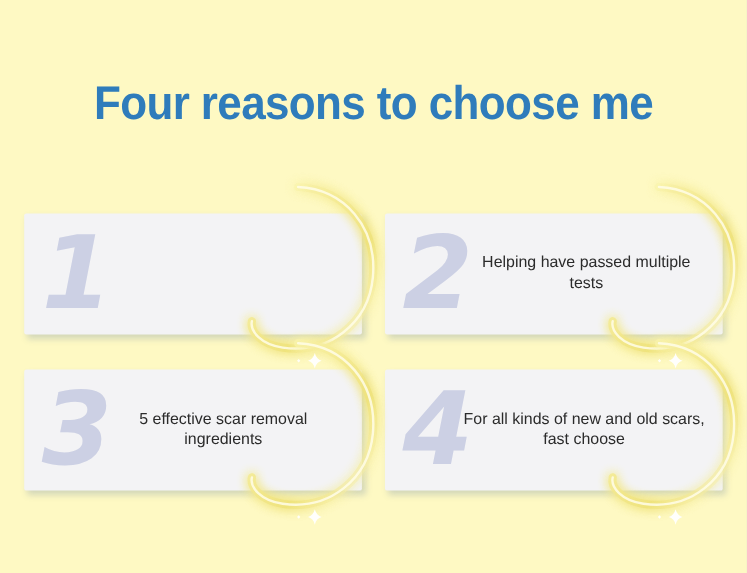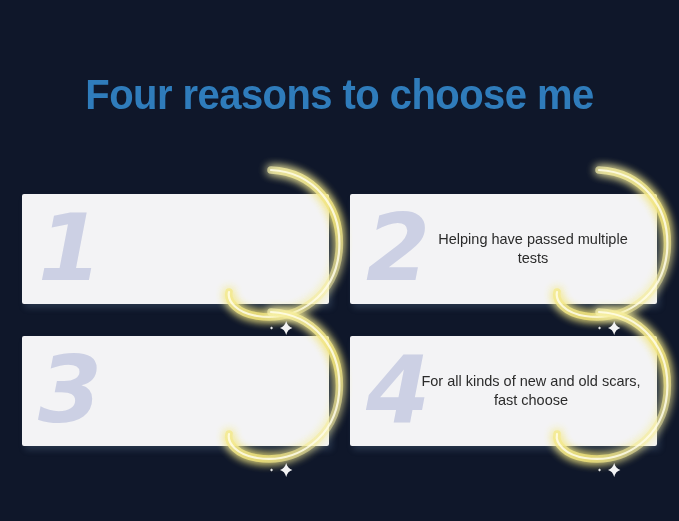--- a/index.html
+++ b/index.html
@@ -12,21 +12,21 @@
     overflow: hidden;
     background: #abd3ed;
     font-family: "Liberation Sans", sans-serif;
     -webkit-font-smoothing: antialiased;
   }
 
   #poster {
     position: relative;
     width: 679px;
     height: 521px;
-    background: #0f172a;
+    background: #fef9c3;
     overflow: hidden;
   }
 
   
   #title {
     position: absolute;
     left: 0;
     top: 68px;
     width: 679px;
     text-align: center;
@@ -133,20 +133,21 @@
   <div class="card c2">
     <div class="card-inner">
       <div class="numeral">2</div>
       <div class="card-text">Helping have passed multiple tests</div>
     </div>
   </div>
 
   <div class="card c3">
     <div class="card-inner">
       <div class="numeral">3</div>
+      <div class="card-text">5 effective scar removal ingredients</div>
     </div>
   </div>
 
   <div class="card c4">
     <div class="card-inner">
       <div class="numeral">4</div>
       <div class="card-text">For all kinds of new and old scars, fast choose</div>
     </div>
   </div>
 

